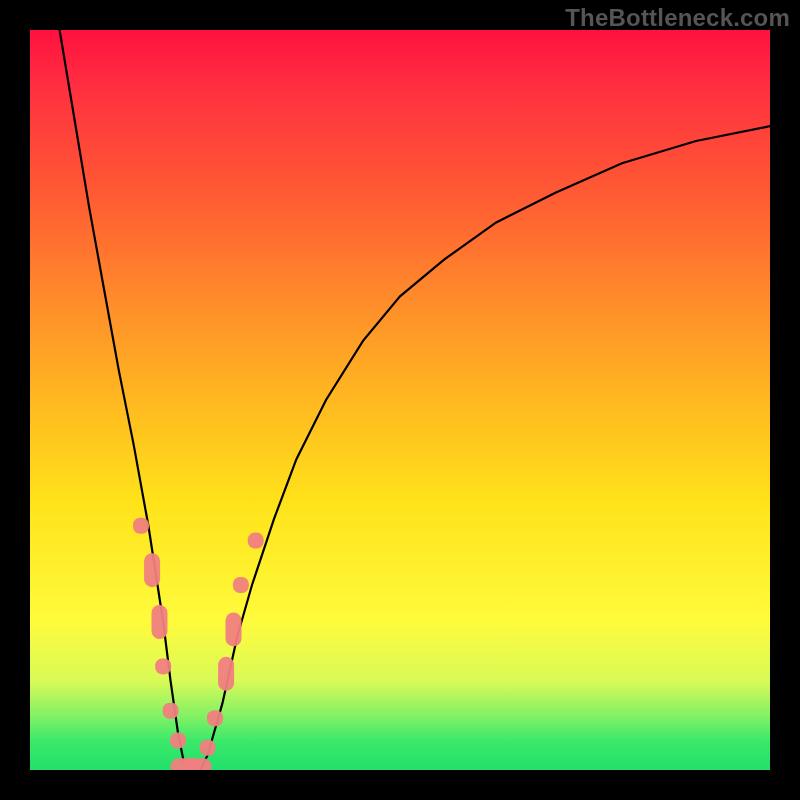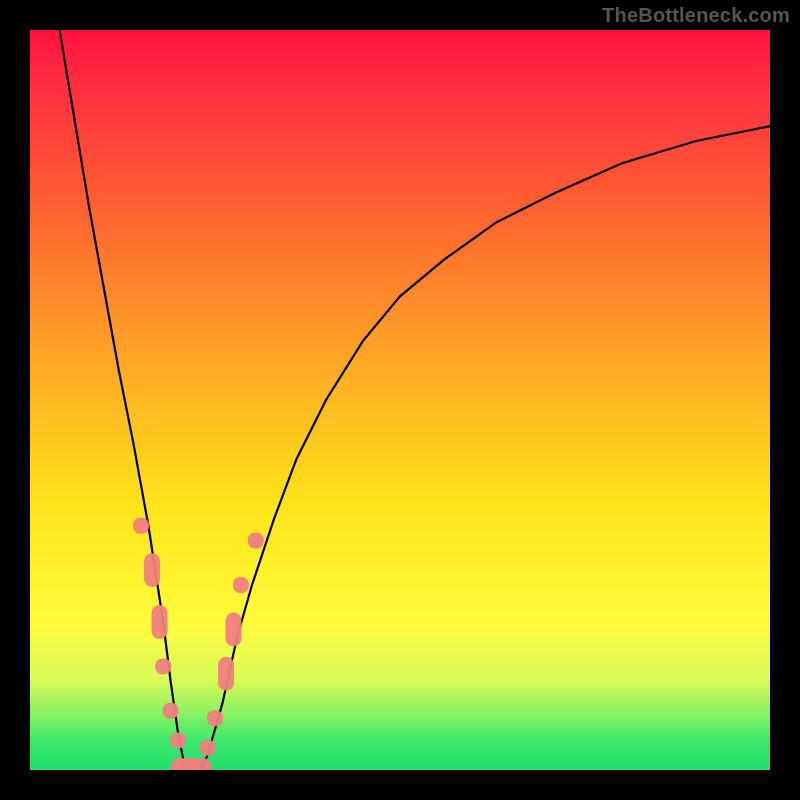--- a/index.html
+++ b/index.html
@@ -36,21 +36,21 @@
       #3ce96a 96%,
       #21e06b 100%
     );
   }
   .watermark {
     position: absolute;
     top: 4px;
     right: 10px;
     color: #555;
     font-weight: 700;
-    font-size: 20px;
+    font-size: 24px;
     letter-spacing: 0.2px;
     user-select: none;
   }
   svg.overlay {
     position: absolute;
     left: 0;
     top: 0;
     width: 740px;
     height: 740px;
   }

